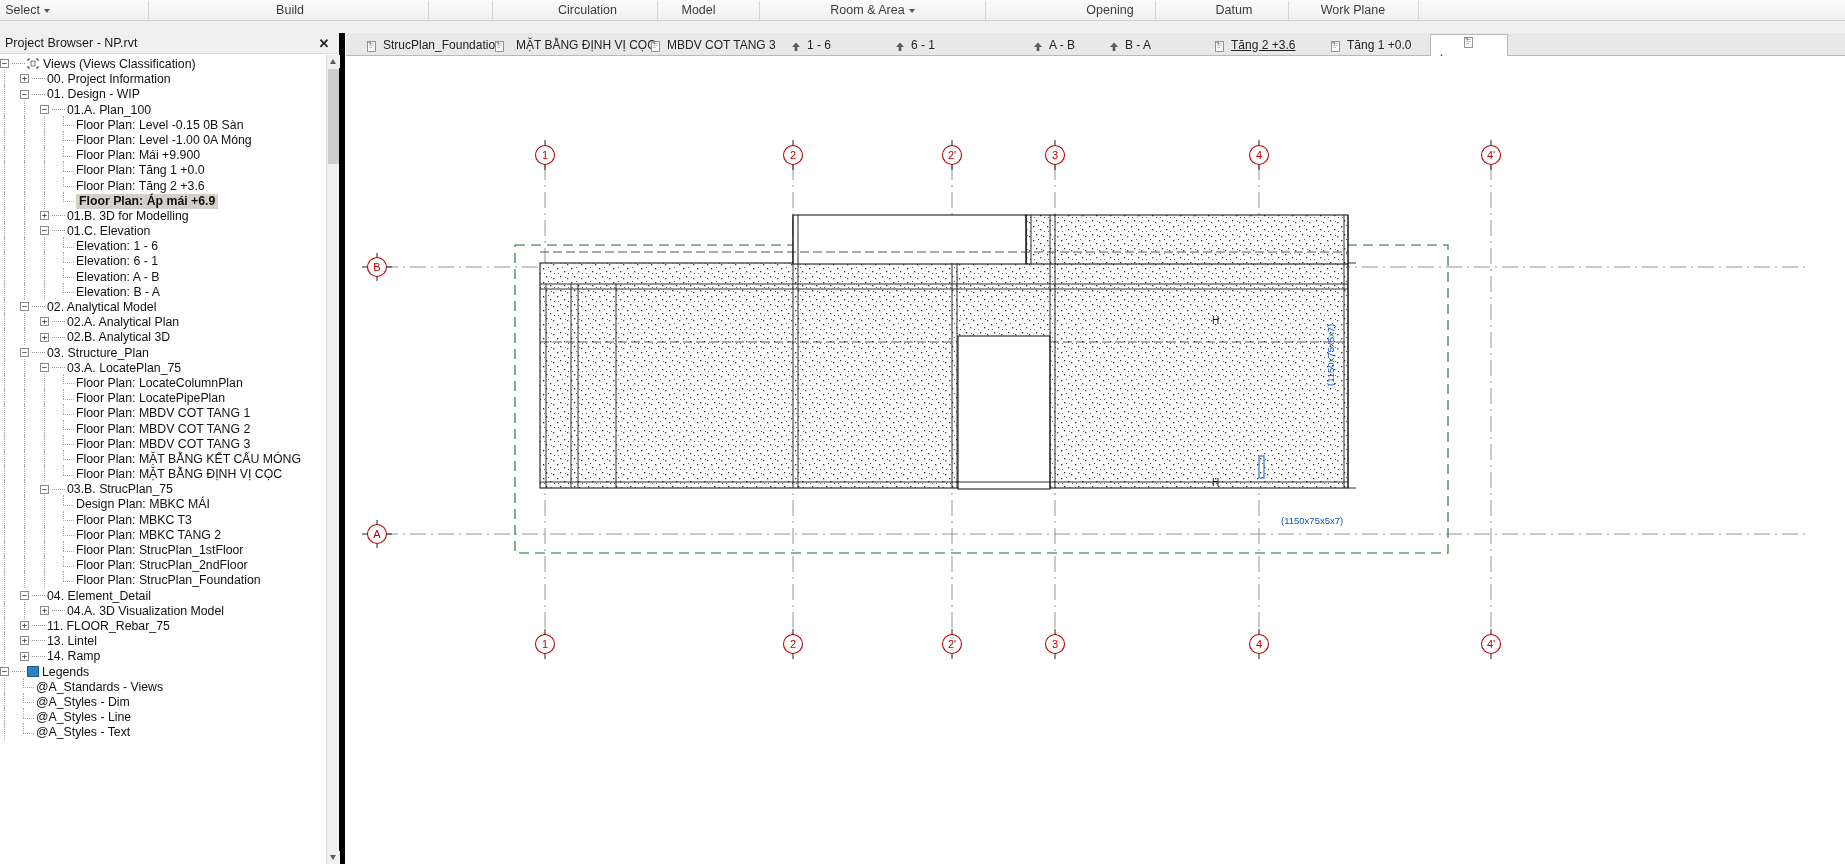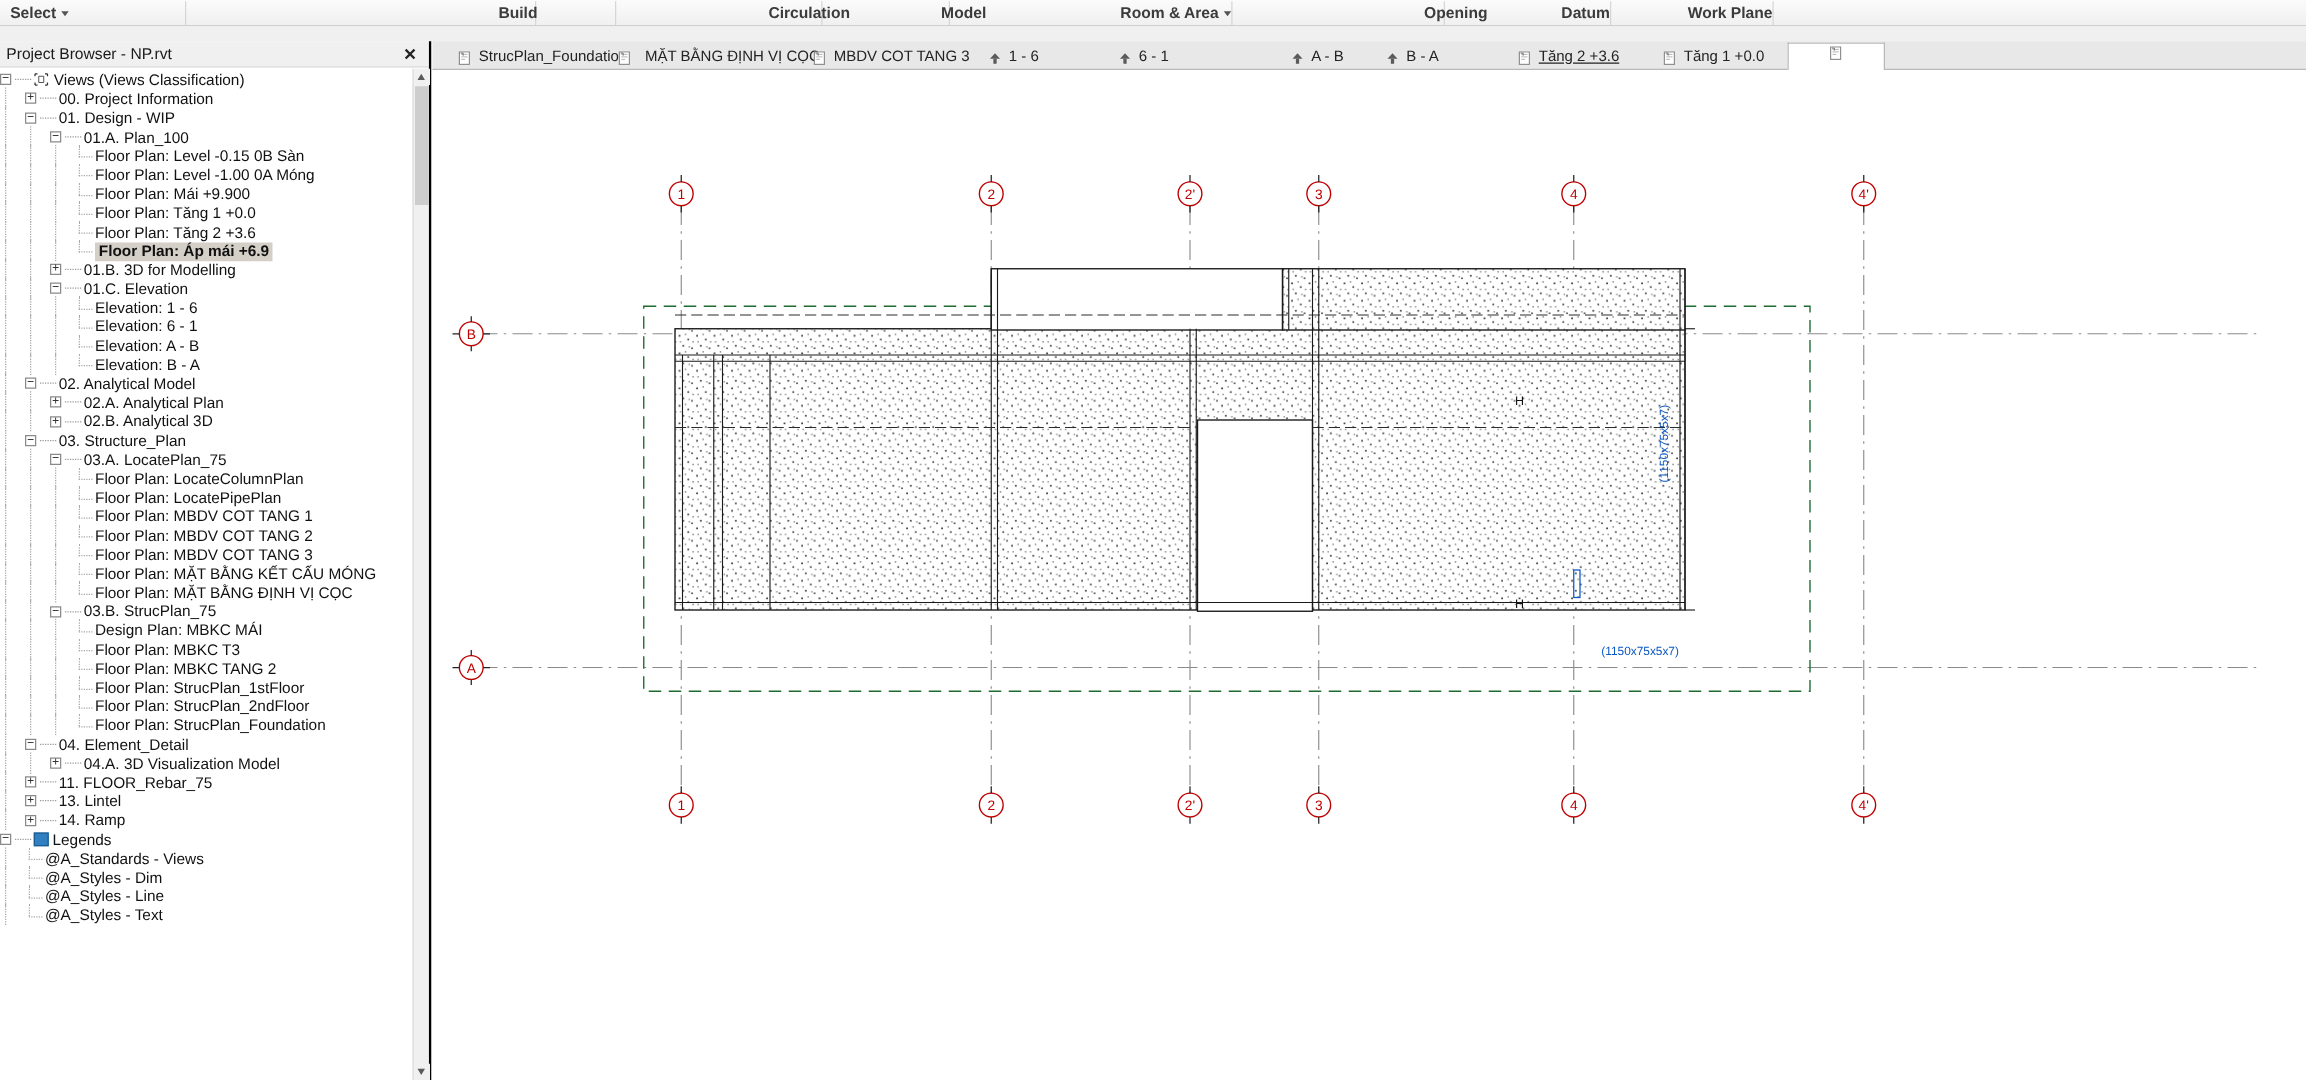--- a/index.html
+++ b/index.html
@@ -18,44 +18,43 @@
     position: absolute; left: 0; top: 0; width: 1845px; height: 33px;
     background: #f0f0f0;
   }
   .ribbon-panels {
     position: relative; width: 100%; height: 21px;
     border-bottom: 1px solid #d0d0d0;
     background: linear-gradient(#fbfbfb, #f0f0f0);
   }
   .panel-label {
     position: absolute; top: 0px; height: 20px; line-height: 20px;
-    font-size: 12.5px; color: #3b3b3b; text-align: right;
+    font-size: 12.5px; color: #3b3b3b; text-align: center;
     white-space: nowrap;
-    font-weight: bold;
   }
   .panel-sep {
     position: absolute; top: 1px; width: 1px; height: 19px;
     background: #d6d6d6;
   }
   .caret {
     display: inline-block; margin-left: 4px;
     border-left: 3.5px solid transparent;
     border-right: 3.5px solid transparent;
     border-top: 4px solid #555; vertical-align: middle;
   }
   .ribbon-body {
     position: absolute; left: 0; top: 21px; width: 100%; height: 12px;
     background: #f0f0f0;
   }
 
   
   .browser {
     position: absolute; left: 0; top: 33px; width: 345px; height: 831px;
     background: #ffffff;
-    border-right: 2px solid #000000;
+    border-right: 6px solid #000000;
   }
   .browser-title {
     position: relative; height: 21px; line-height: 21px;
     background: #f0f0f0; border-bottom: 1px solid #dcdcdc;
     font-size: 12.5px; color: #1a1a1a; padding-left: 5px;
     white-space: nowrap; overflow: hidden;
   }
   .browser-close {
     position: absolute; right: 6px; top: 0; width: 18px; height: 21px;
     line-height: 21px; text-align: center; font-size: 13px;
@@ -181,21 +180,21 @@
         <div class="panel-sep" style="left: 492px;"></div>
         <div class="panel-sep" style="left: 657px;"></div>
         <div class="panel-sep" style="left: 759px;"></div>
         <div class="panel-sep" style="left: 985px;"></div>
         <div class="panel-sep" style="left: 1155px;"></div>
         <div class="panel-sep" style="left: 1288px;"></div>
         <div class="panel-sep" style="left: 1418px;"></div>
         <div class="panel-label" style="left: 0px; width: 55px;"><span>Select</span><span class="caret"></span></div>
         <div class="panel-label" style="left: 150px; width: 280px;"><span>Build</span></div>
         <div class="panel-label" style="left: 495px; width: 185px;"><span>Circulation</span></div>
-        <div class="panel-label" style="left: 684px; width: 105px;"><span>Model</span></div>
+        <div class="panel-label" style="left: 646px; width: 105px;"><span>Model</span></div>
         <div class="panel-label" style="left: 760px; width: 225px;"><span>Room &amp; Area</span><span class="caret"></span></div>
         <div class="panel-label" style="left: 1030px; width: 160px;"><span>Opening</span></div>
         <div class="panel-label" style="left: 1180px; width: 108px;"><span>Datum</span></div>
         <div class="panel-label" style="left: 1288px; width: 130px;"><span>Work Plane</span></div>
       </div>
     <div class="ribbon-body"></div>
   </div>
 
   <div class="browser">
     <div class="browser-title">

